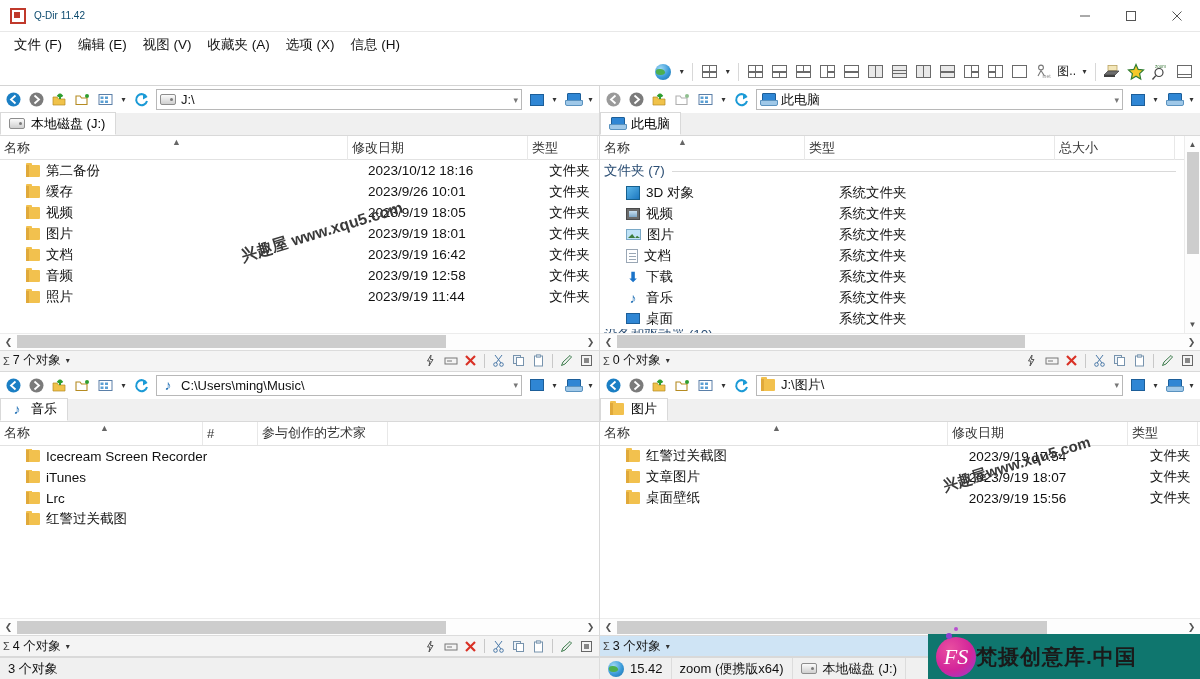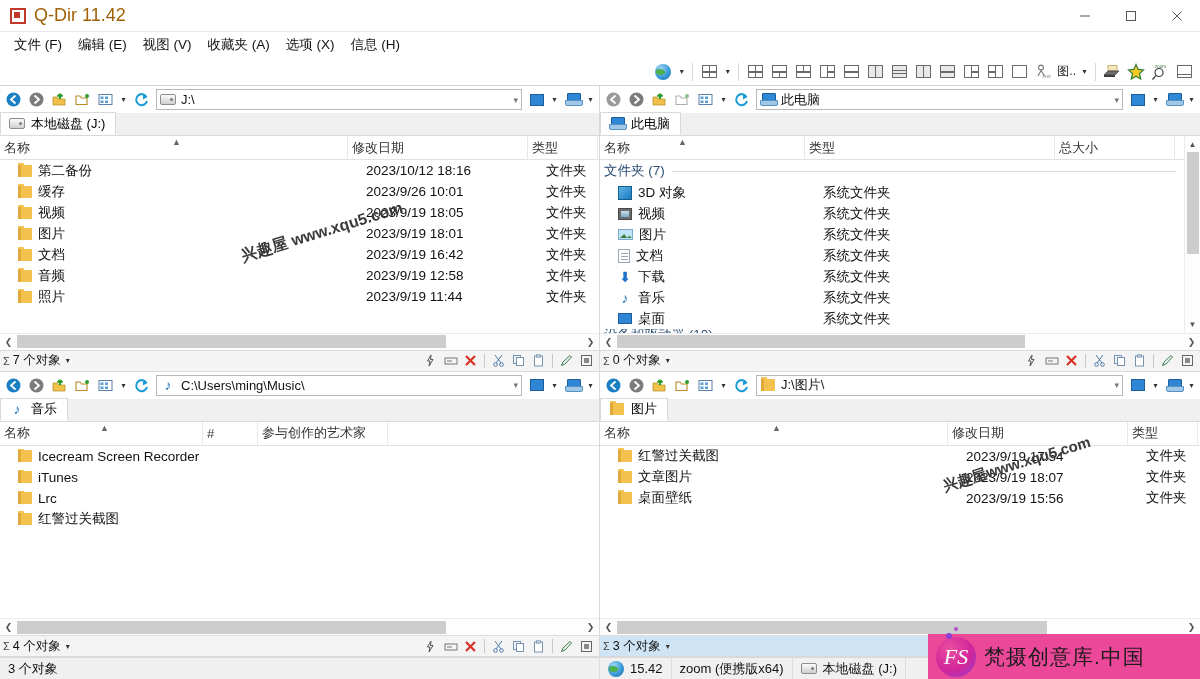--- a/index.html
+++ b/index.html
@@ -28,21 +28,21 @@
   }
   .title-icon {
     width: 16px; height: 16px; margin-left: 10px; margin-right: 8px;
     position: relative;
     border: 2px solid #c0392b; background: #ffffff;
   }
   .title-icon::after {
     content: ""; position: absolute; left: 2px; top: 2px;
     width: 6px; height: 6px; background: #c0392b;
   }
-  .title-text { font-size: 18px; color: #a16207; }
+  .title-text { font-size: 10px; color: #0c4a6e; }
   .win-controls { margin-left: auto; display: flex; height: 32px; }
   .win-btn {
     width: 46px; height: 32px;
     display: flex; align-items: center; justify-content: center;
     color: #555; font-size: 13px;
   }
   .win-btn svg { display: block; }
 
   
   .menubar {
@@ -160,21 +160,21 @@
     border-bottom: 1px solid #e2e2e2;
     background: #ffffff; position: relative;
   }
   .ch {
     font-size: 13px; color: #333; padding-left: 4px;
     border-right: 1px solid #e8e8e8; height: 24px; display: flex; align-items: center;
     white-space: nowrap; overflow: hidden;
   }
   .sortmark { position: absolute; font-size: 9px; color: #666; top: 1px; }
   .row { height: 21px; display: flex; align-items: center; font-size: 13.5px; color: #111; }
-  .cell { padding-left: 18px; white-space: nowrap; overflow: hidden; display:flex; align-items:center; }
+  .cell { padding-left: 18px; white-space: nowrap; overflow: hidden; display:flex; align-items:center;margin-left:8px; }
   .cell.name { gap: 6px; }
   .grouphdr { height: 22px; display: flex; align-items: center; font-size: 13.5px; color: #2a4d73; position: relative;}
   .grouphdr .gline { position:absolute; left: 72px; right: 8px; top: 11px; height:1px; background:#d9d9d9;}
   .clipped { color:#2a4d73; }
 
   
   .vscroll {
     width: 16px; flex: 0 0 16px; background: #fdfdfd;
     border-left: 1px solid #ececec;
     display: flex; flex-direction: column; align-items: center;
@@ -262,34 +262,34 @@
     font-family: "Liberation Sans", sans-serif;
     font-weight: bold; color: #3a3a3a;
     transform: rotate(-17deg);
     white-space: nowrap;
   }
   .wm1 { left: 238px; top: 222px; font-size: 16px; }
   .wm2 { left: 940px; top: 455px; font-size: 15px; }
   .logo-wm {
     position: absolute; right: 0; bottom: 0;
     width: 272px; height: 45px;
-    background: #ec4899;
+    background: #0f766e;
     display: flex; align-items: center;
   }
   .logo-circle {
     width: 40px; height: 40px; border-radius: 50%;
     margin-left: 8px;
     background: radial-gradient(circle at 35% 30%, #e94fa0 0%, #d3259a 55%, #8e3fd4 100%);
     position: relative; flex: 0 0 40px;
     display: flex; align-items: center; justify-content: center;
     color: #fff; font-family: "Liberation Serif", serif; font-size: 22px; font-style: italic;
   }
   .logo-dot1 { position:absolute; top:-4px; left:10px; width:6px;height:6px;border-radius:50%;background:#8e3fd4;}
   .logo-dot2 { position:absolute; top:-10px; left:18px; width:4px;height:4px;border-radius:50%;background:#b84fd0;}
-  .logo-text { margin-left: 8px; font-size: 21px; font-weight: normal; color:#1a1a1a; letter-spacing: 1px; }
+  .logo-text { margin-left: 0; font-size: 21px; font-weight: bold; color:#1a1a1a; letter-spacing: 1px; }
 </style>
 </head>
 <body>
 
 <div id="app">
 
   <div class="titlebar">
     <div class="title-icon"></div>
     <div class="title-text">Q-Dir 11.42</div>
     <div class="win-controls">

